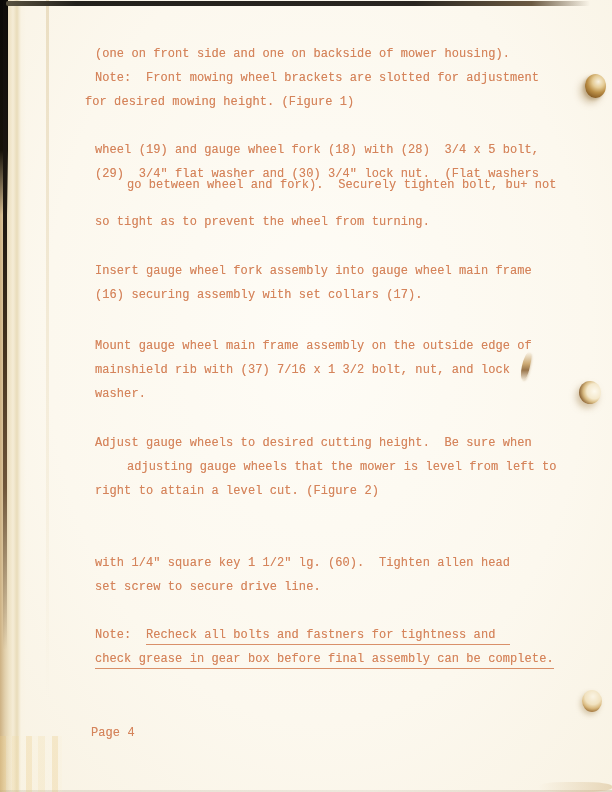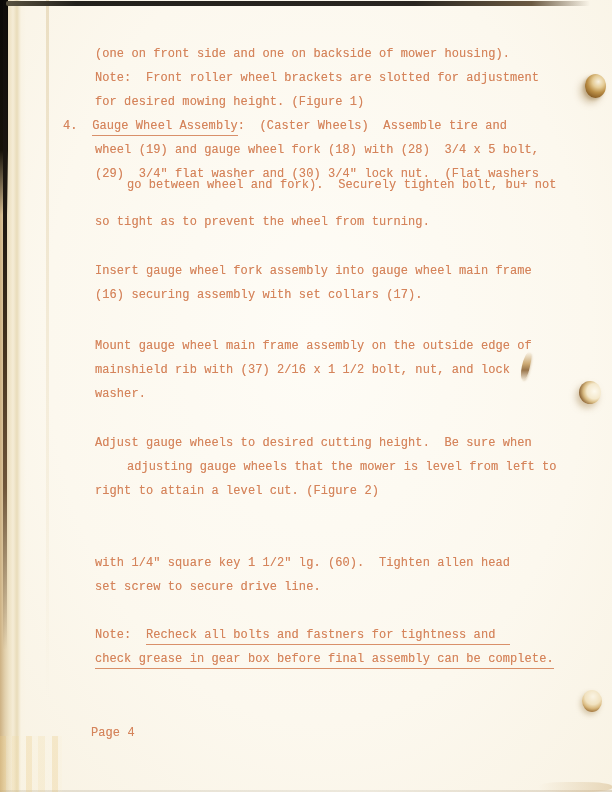--- a/index.html
+++ b/index.html
@@ -101,31 +101,30 @@
   <div class="smudge-br"></div>
 
   <div class="ring ring-1"></div>
   <div class="ring ring-2"></div>
   <div class="ring ring-3"></div>
 
   <div class="pen-mark"></div>
 
   <div class="text-layer">
       <div class="tline" style="left: 95px; top: 47px;"><span class="seg">(one on front side and one on backside of mower housing).</span></div>
-      <div class="tline" style="left: 95px; top: 71px;"><span class="seg">Note:  Front roller wheel brackets are slotted for adjustment</span></div>
-      <div class="tline" style="left: 95px; top: 95px;"><span class="seg">for desired mowing height. (Figure 1)</span></div>
-      <div class="tline" style="left: 63px; top: 119px;"><span class="seg">4.  </span><span class="seg u">Gauge Wheel Assembly</span><span class="seg">:  (Caster Wheels)  Assemble tire and</span></div>
+      <div class="tline" style="left: 95px; top: 71px;"><span class="seg">Note:  Front mowing wheel brackets are slotted for adjustment</span></div>
+      <div class="tline" style="left: 85px; top: 95px;"><span class="seg">for desired mowing height. (Figure 1)</span></div>
       <div class="tline" style="left: 95px; top: 143px;"><span class="seg">wheel (19) and gauge wheel fork (18) with (28)  3/4 x 5 bolt,</span></div>
       <div class="tline" style="left: 95px; top: 167px;"><span class="seg">(29)  3/4" flat washer and (30) 3/4" lock nut.  (Flat washers</span></div>
       <div class="tline" style="left: 95px; top: 178px; margin-left: 32px;"><span class="seg">go between wheel and fork).  Securely tighten bolt, bu+ not</span></div>
       <div class="tline" style="left: 95px; top: 215px;"><span class="seg">so tight as to prevent the wheel from turning.</span></div>
       <div class="tline" style="left: 95px; top: 264px;"><span class="seg">Insert gauge wheel fork assembly into gauge wheel main frame</span></div>
       <div class="tline" style="left: 95px; top: 288px;"><span class="seg">(16) securing assembly with set collars (17).</span></div>
       <div class="tline" style="left: 95px; top: 339px;"><span class="seg">Mount gauge wheel main frame assembly on the outside edge of</span></div>
-      <div class="tline" style="left: 95px; top: 363px;"><span class="seg">mainshield rib with (37) 2/16 x 1 1/2 bolt, nut, and lock</span></div>
+      <div class="tline" style="left: 95px; top: 363px;"><span class="seg">mainshield rib with (37) 7/16 x 1 3/2 bolt, nut, and lock</span></div>
       <div class="tline" style="left: 95px; top: 387px;"><span class="seg">washer.</span></div>
       <div class="tline" style="left: 95px; top: 436px;"><span class="seg">Adjust gauge wheels to desired cutting height.  Be sure when</span></div>
       <div class="tline" style="left: 95px; top: 460px; margin-left: 32px;"><span class="seg">adjusting gauge wheels that the mower is level from left to</span></div>
       <div class="tline" style="left: 95px; top: 484px;"><span class="seg">right to attain a level cut. (Figure 2)</span></div>
       <div class="tline" style="left: 95px; top: 556px;"><span class="seg">with 1/4" square key 1 1/2" lg. (60).  Tighten allen head</span></div>
       <div class="tline" style="left: 95px; top: 580px; text-align: right;"><span class="seg">set screw to secure drive line.</span></div>
       <div class="tline" style="left: 95px; top: 652px;"><span class="seg u">check grease in gear box before final assembly can be complete.</span></div>
       <div class="tline" style="left: 95px; top: 628px;"><span class="seg">Note:  </span><span class="seg u">Recheck all bolts and fastners for tightness and  </span></div>
       <div class="tline" style="left: 91px; top: 726px;"><span class="seg">Page 4</span></div>
     </div>

